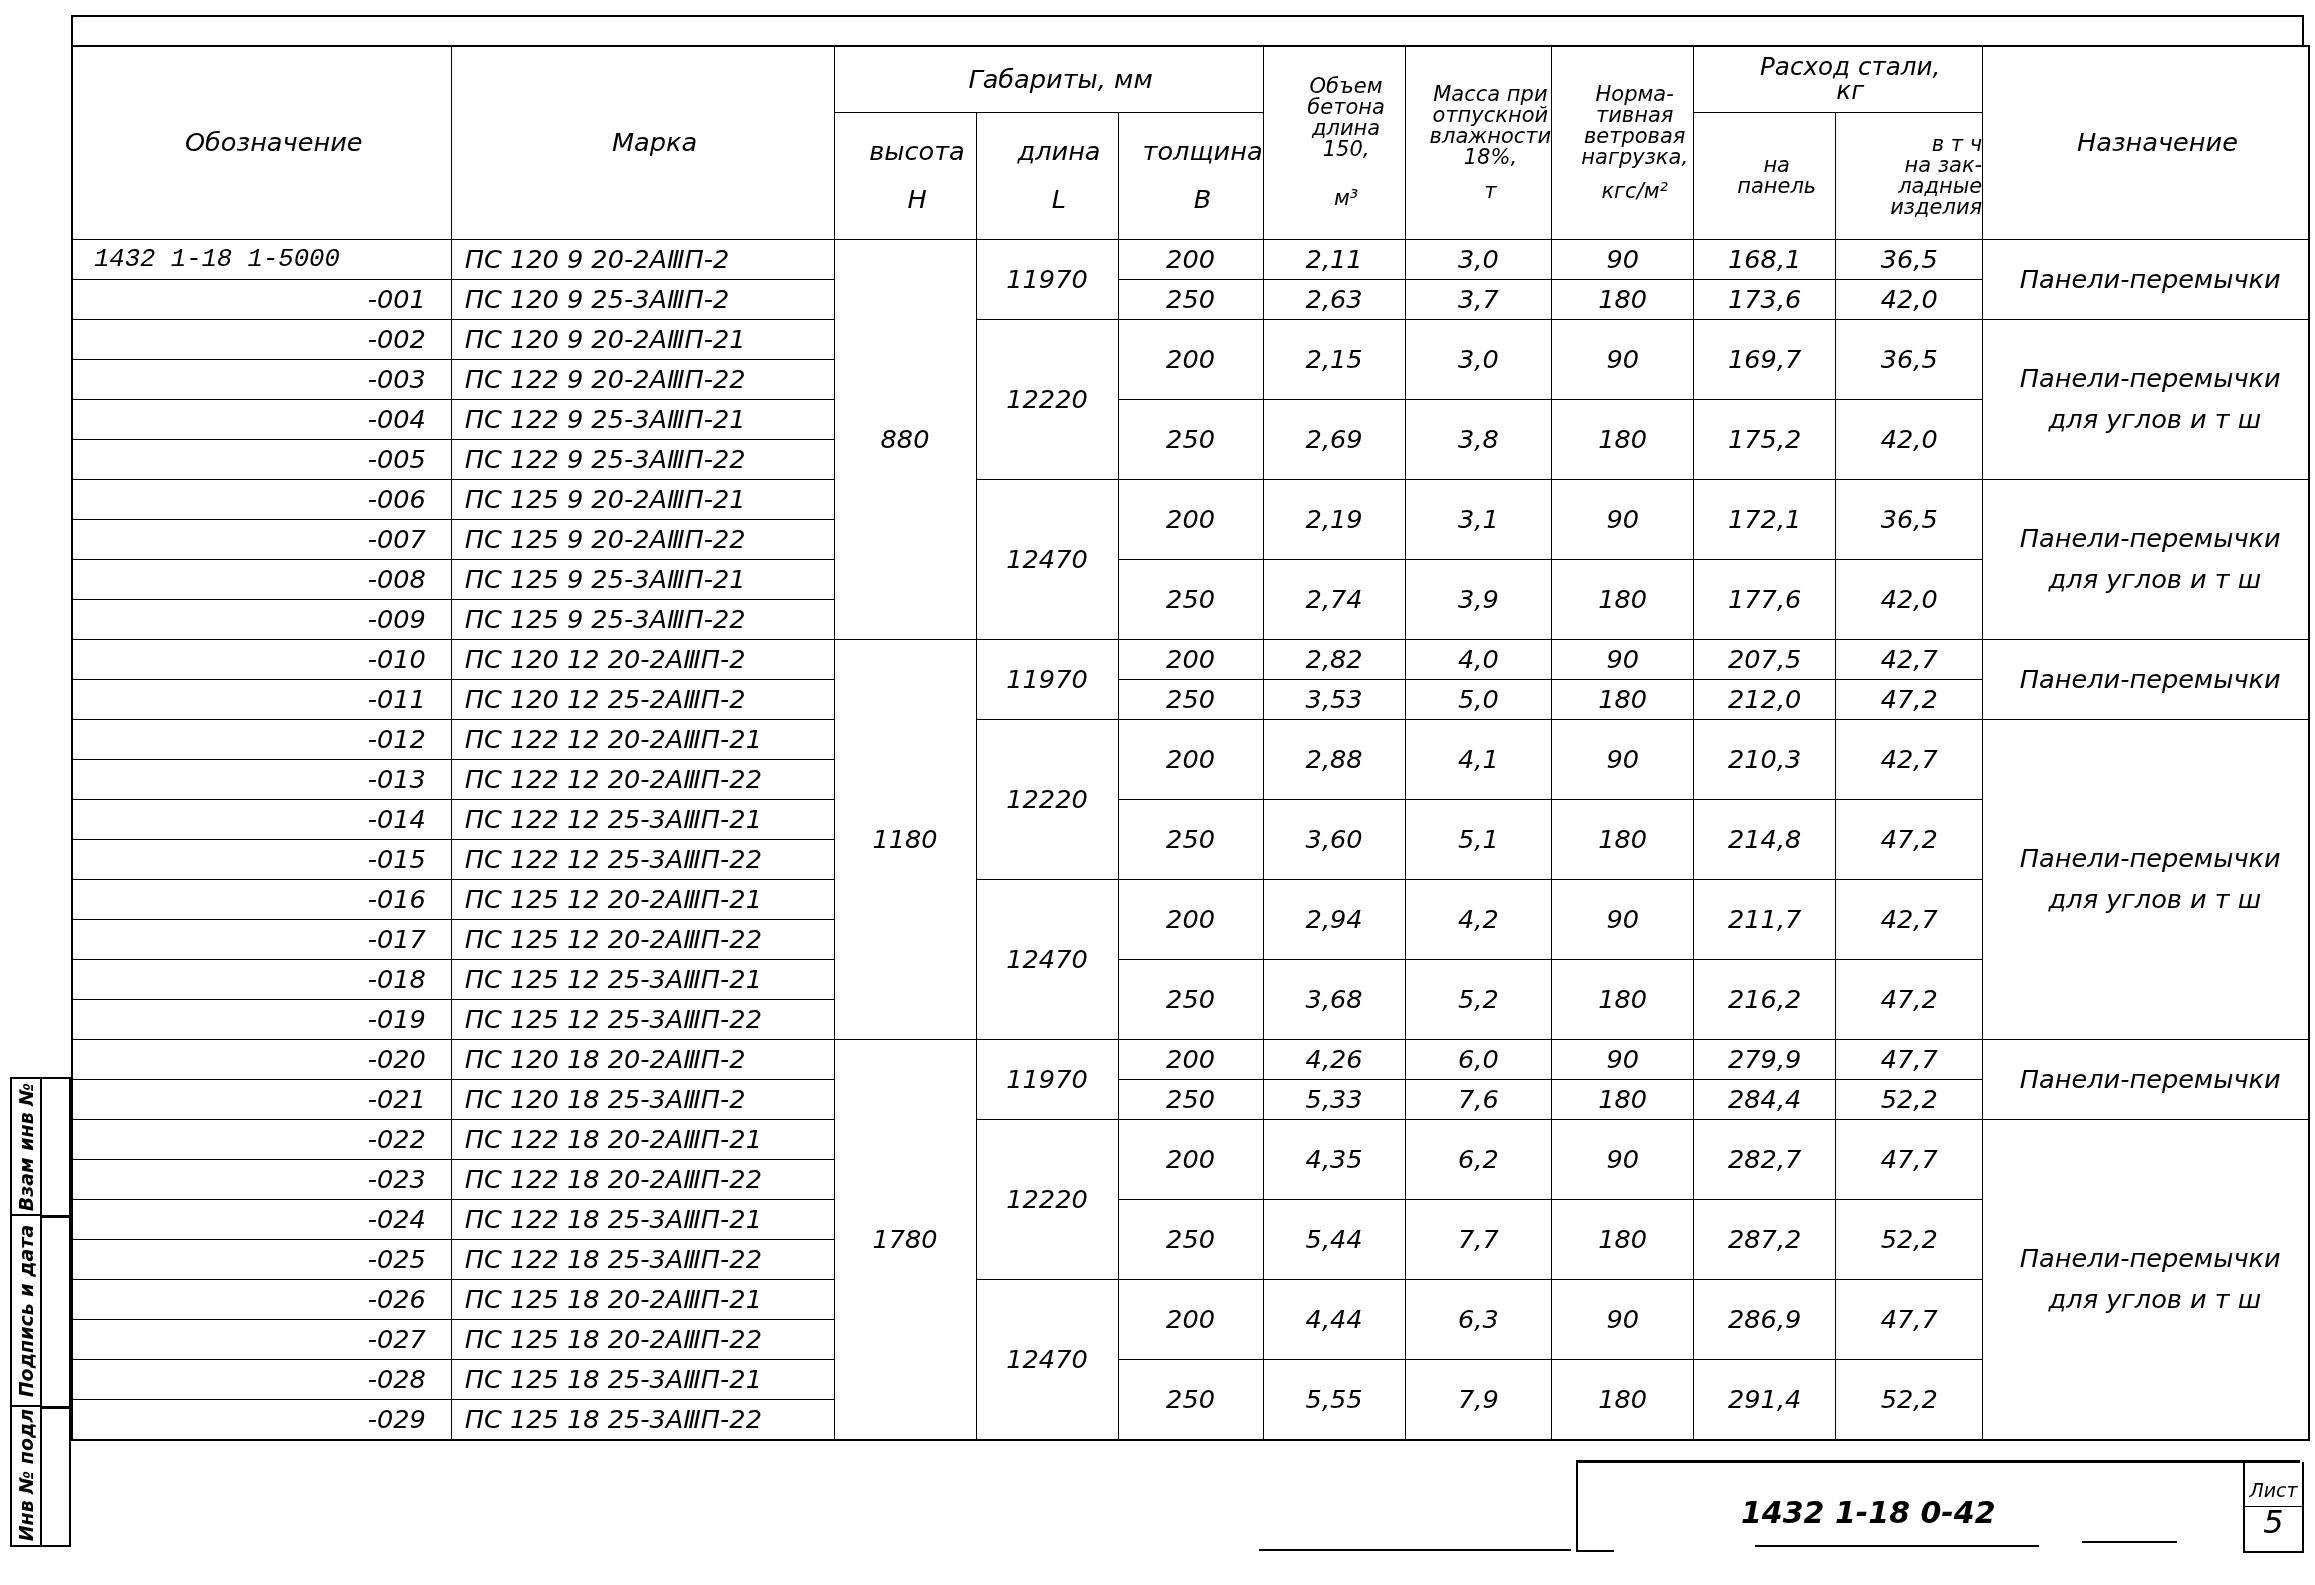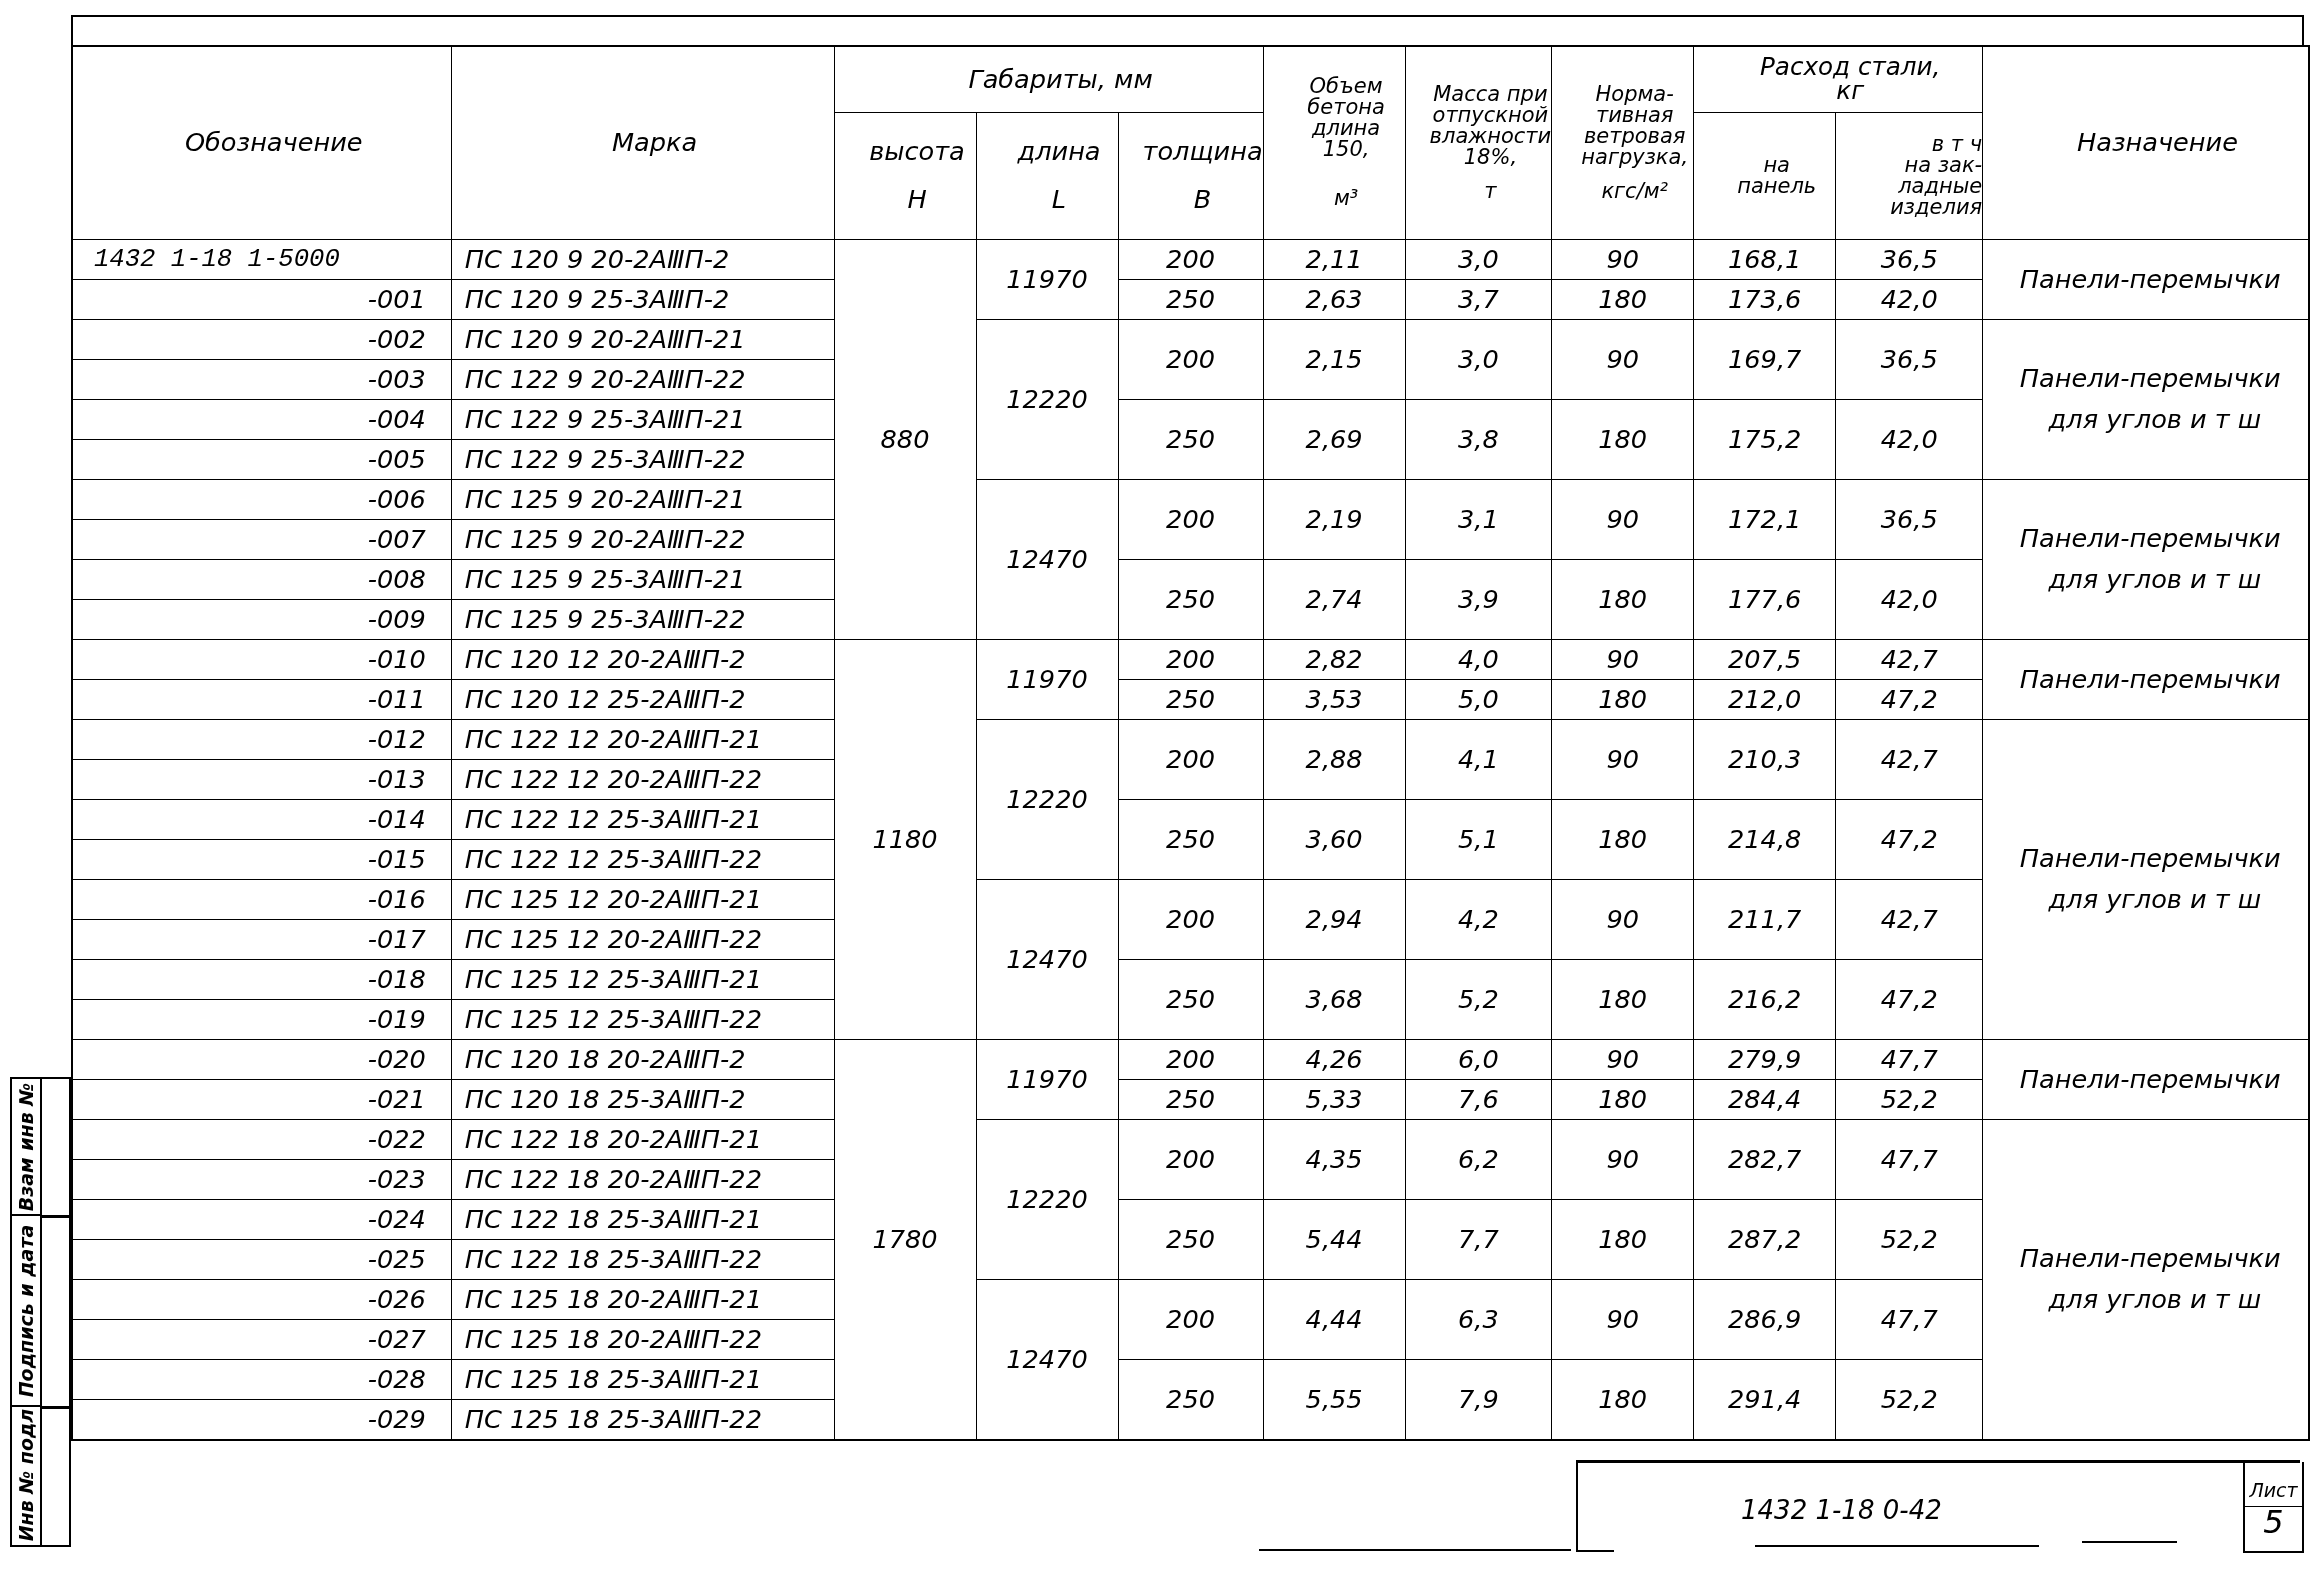--- a/index.html
+++ b/index.html
@@ -23,21 +23,21 @@
   tr.datarow td { height:39px; font-size:25.6px; }
   td.des { text-align:right !important; padding-right:24.6px !important; }
   td.des.first { text-align:left !important; padding-left:21px !important;font-family:Liberation Mono, monospace; }
   td.mark { text-align:left !important; padding-left:13.2px !important; }
   td.purpose { white-space:normal !important; text-align:left;
                padding-left:9.5px !important; font-size:26.5px; line-height:1.6; }
 
   
   #title-block { position:absolute; left:1576px; top:1462px; width:667px; height:90px;
                  border-left:2.8px solid #000; }
-  #doc-code { position:absolute; left:1741px; top:1495px; font-size:26px; }
+  #doc-code { position:absolute; left:1741px; top:1495px; font-size:30px;font-weight:bold; }
   #sheet-box { position:absolute; left:2243px; top:1462px; width:57px; height:89px;
                border-left:2.8px solid #000; border-right:2.8px solid #000; border-bottom:2.8px solid #000; }
   #sheet-label { position:absolute; left:0; top:12px; width:57px; height:32px; font-size:19px;
                  text-align:center; line-height:32px; border-bottom:1.9px solid #000; }
   #sheet-num { position:absolute; left:0; top:34px; width:57px; height:53px; font-size:32px;
                text-align:center; line-height:53px; }
   .bottom-line { position:absolute; height:1.9px; background:#000; }
 
   
   #stamp { position:absolute; left:9.5px; top:1077px; width:28px; height:466px;

